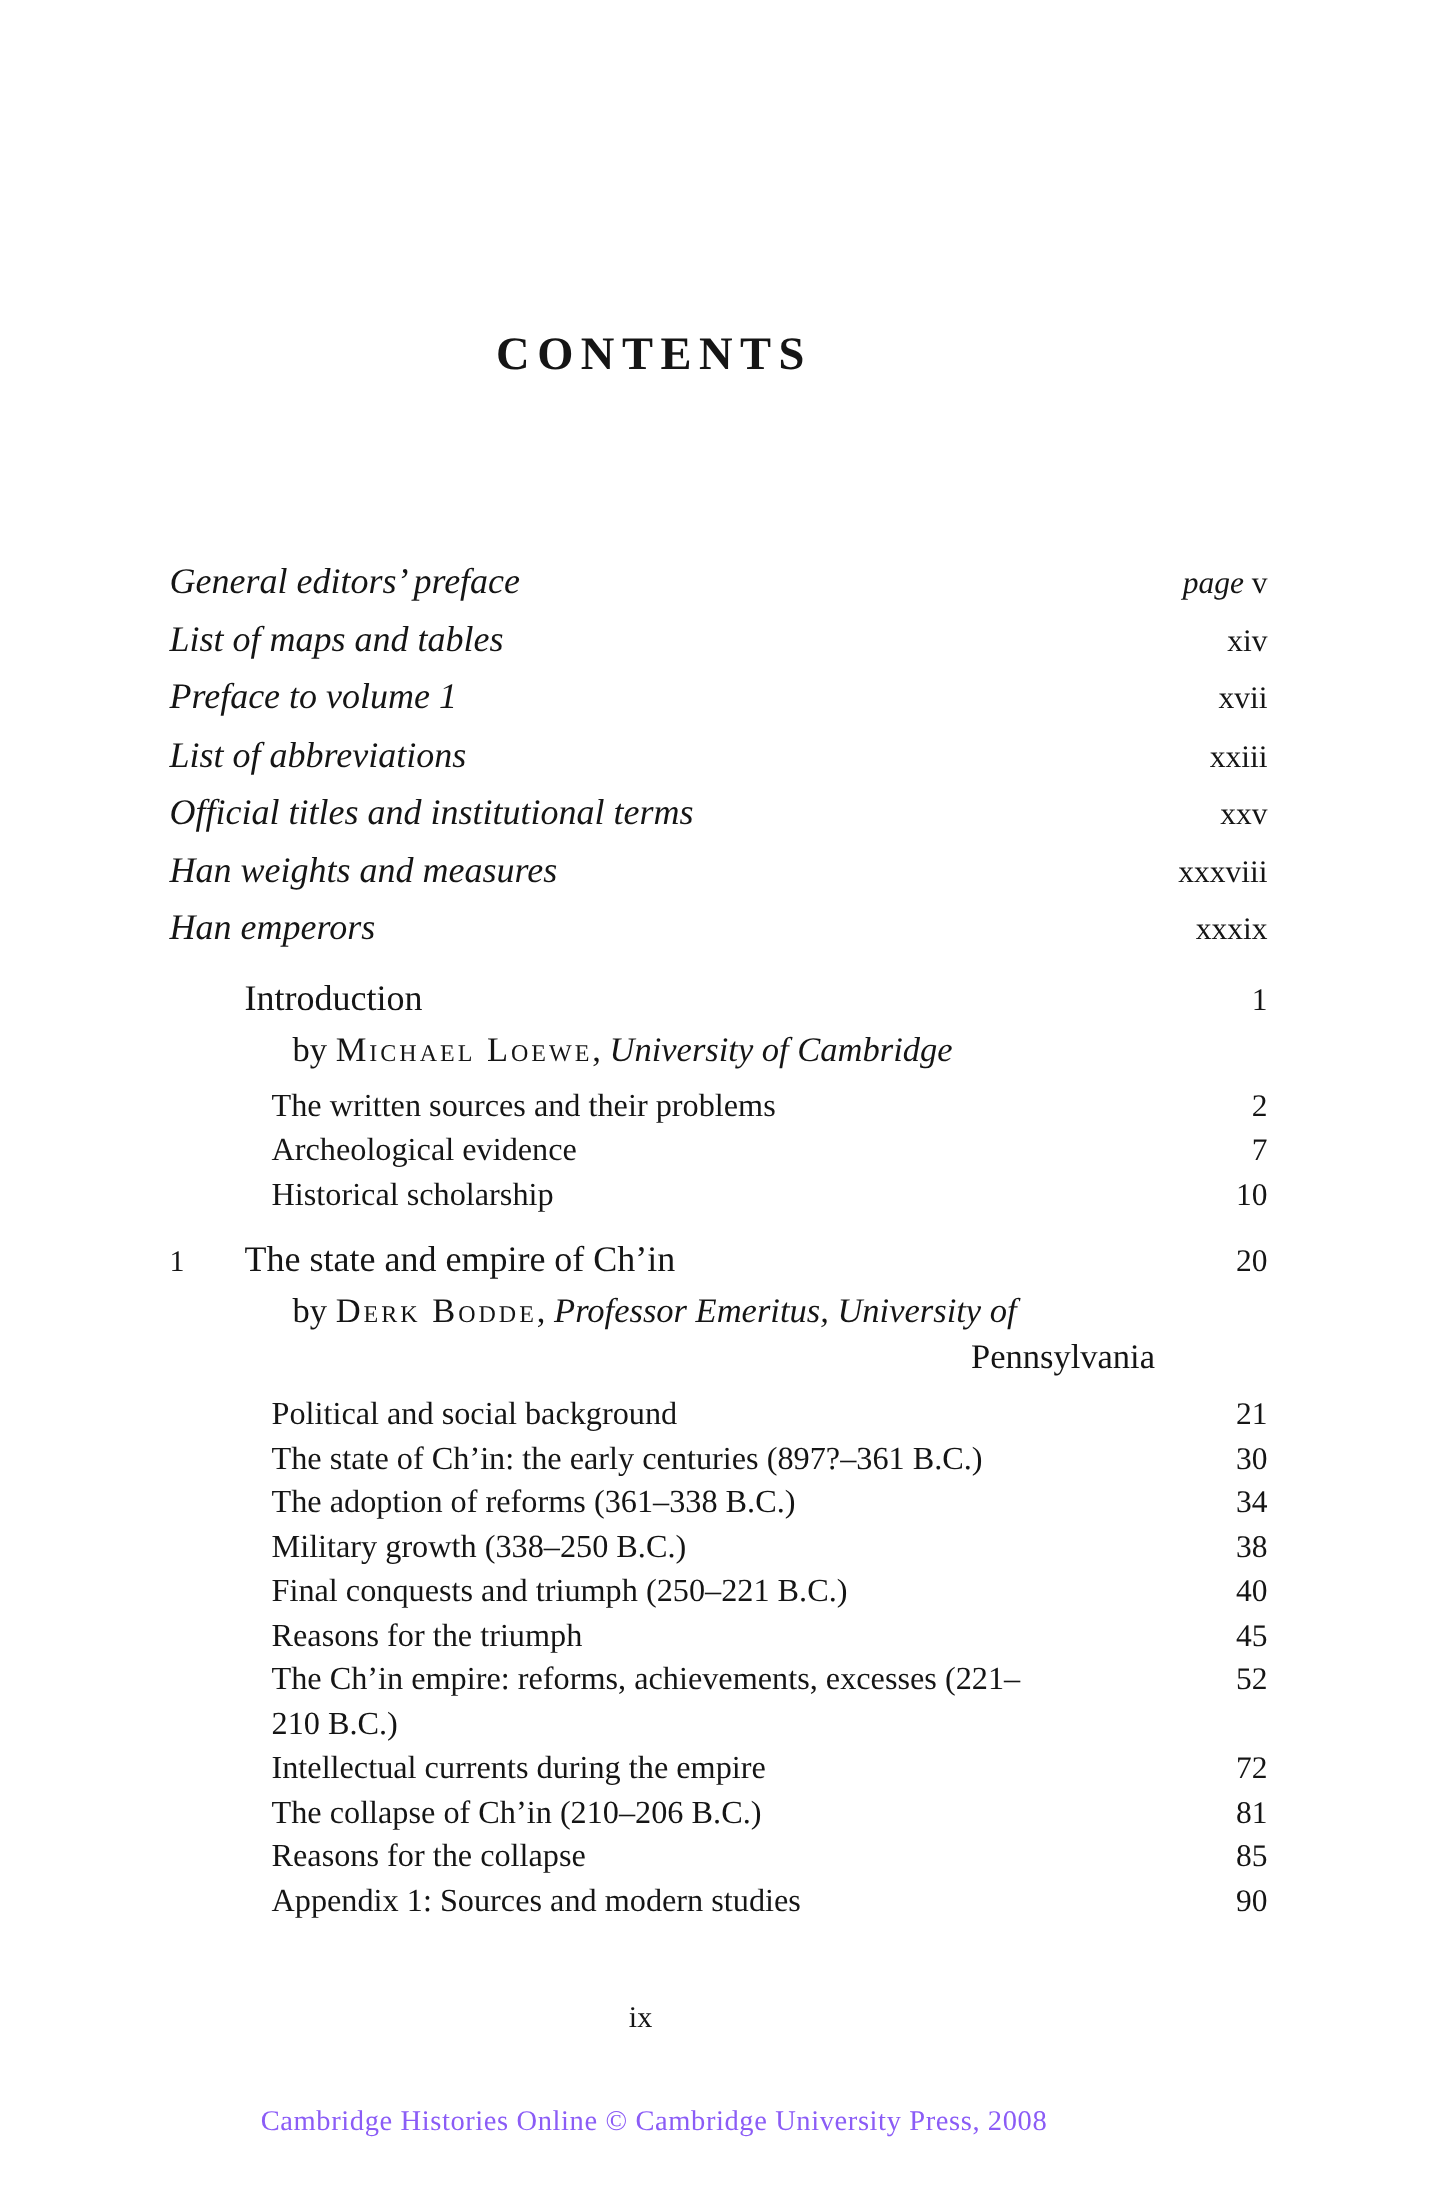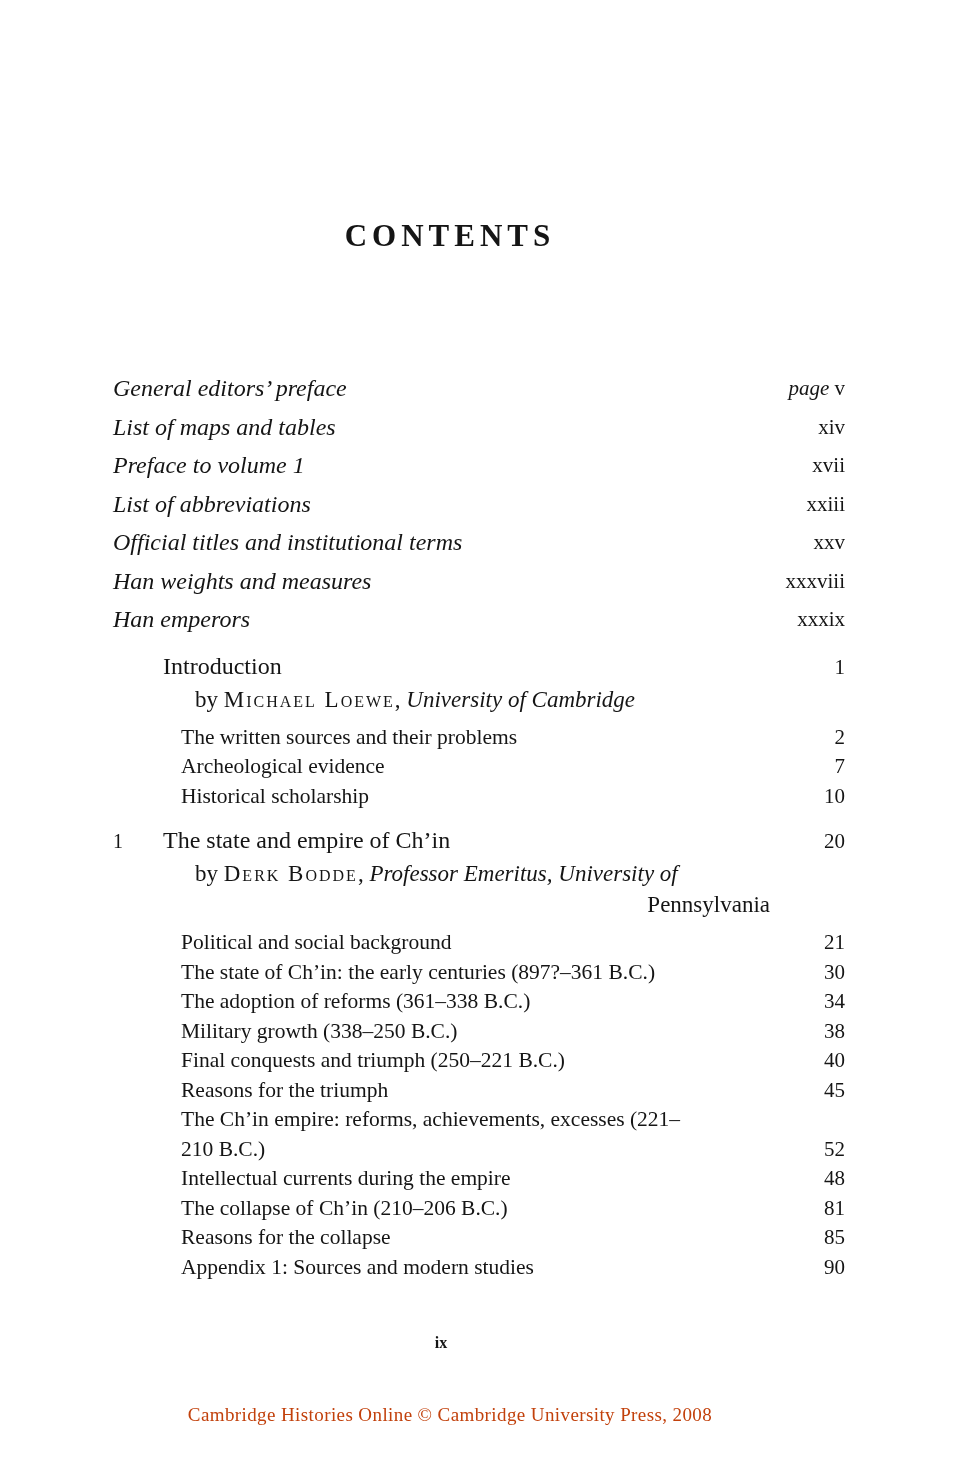--- a/index.html
+++ b/index.html
@@ -4,21 +4,20 @@
 <style>
   html, body { margin: 0; padding: 0; background: #ffffff; }
   .page {
     position: relative;
     width: 872px;
     height: 1464px;
     background: #ffffff;
     color: #151515;
     font-family: "Liberation Serif", serif;
     overflow: hidden;
-    padding-left: 28px;
   }
   .title {
     position: absolute;
     top: 218px;
     left: 0;
     right: 0;
     text-align: center;
     font-size: 31px;
     font-weight: 700;
     letter-spacing: 5px;
@@ -60,42 +59,42 @@
   .affil2 { display: block; text-align: right; }
 
   .sub-list { margin-top: 8px; }
   .sub-row {
     display: flex;
     justify-content: space-between;
     align-items: baseline;
     line-height: 29.5px;
     padding-left: 68px;
   }
-  .sub-row.two-line { align-items: flex-end; }
+  .sub-row.two-line { align-items: flex-start; }
   .sub-label { font-size: 21.5px; }
   .sub-label .line2 { display: block; }
   .sub-page { font-size: 21px; }
 
   .folio {
     position: absolute;
     top: 1334px;
     left: 0;
     right: 18px;
     text-align: center;
-    font-size: 16px;
-    font-weight: 700;
+    font-size: 20px;
+    font-weight: 400;
   }
   .footer {
     position: absolute;
     top: 1404px;
     left: 0;
     right: 0;
     text-align: center;
     font-size: 19px;
-    color: #c2410c;
+    color: #8b5cf6;
     letter-spacing: 0.4px;
   }
 </style>
 </head>
 <body>
 
 <div class="page">
 
   <h1 class="title">CONTENTS</h1>
 
@@ -188,21 +187,21 @@
         <div class="sub-row">
           <span class="sub-label">Reasons for the triumph</span>
           <span class="sub-page">45</span>
         </div>
         <div class="sub-row two-line">
           <span class="sub-label"><span>The Ch’in empire: reforms, achievements, excesses (221–</span><span class="line2">210 B.C.)</span></span>
           <span class="sub-page">52</span>
         </div>
         <div class="sub-row">
           <span class="sub-label">Intellectual currents during the empire</span>
-          <span class="sub-page">48</span>
+          <span class="sub-page">72</span>
         </div>
         <div class="sub-row">
           <span class="sub-label">The collapse of Ch’in (210–206 B.C.)</span>
           <span class="sub-page">81</span>
         </div>
         <div class="sub-row">
           <span class="sub-label">Reasons for the collapse</span>
           <span class="sub-page">85</span>
         </div>
         <div class="sub-row">

